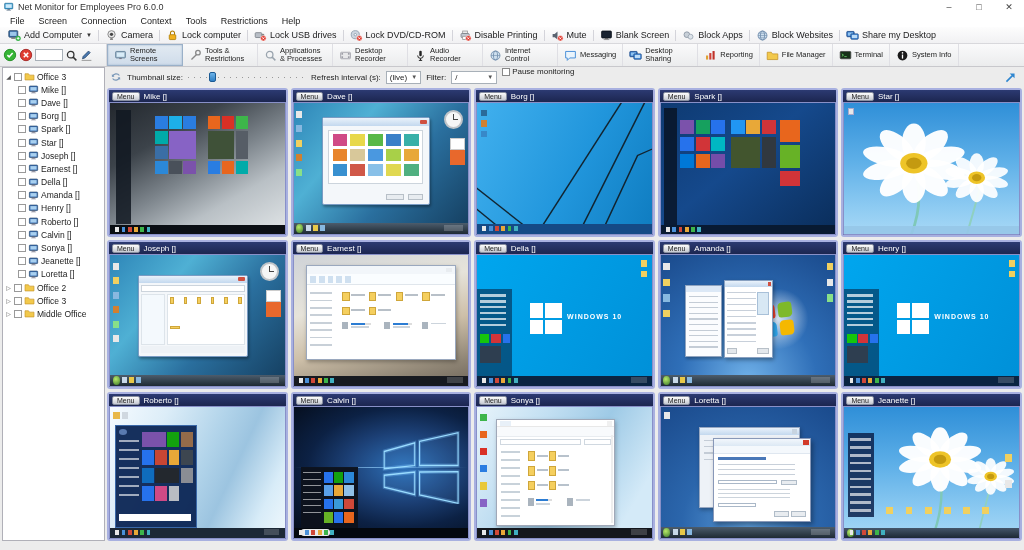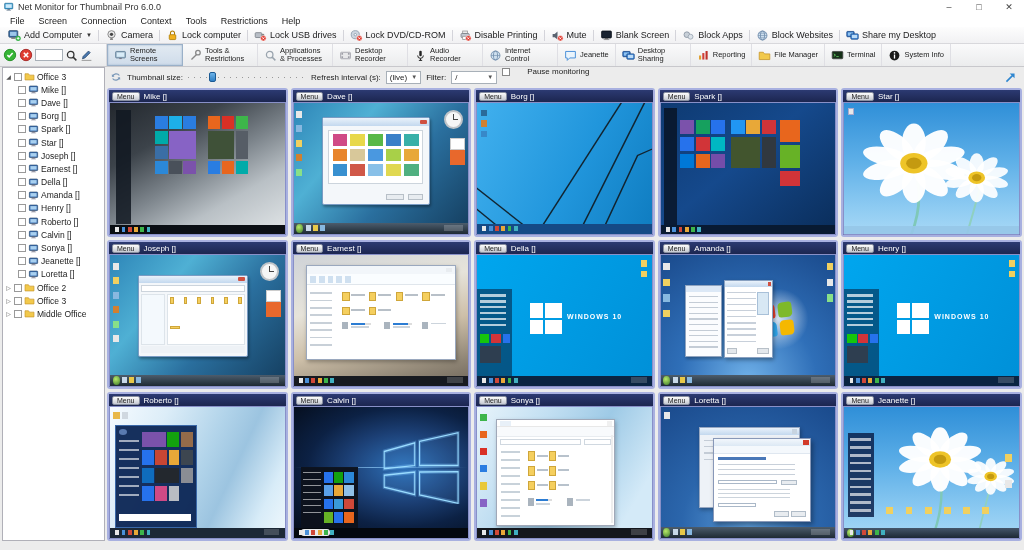--- a/index.html
+++ b/index.html
@@ -27,21 +27,21 @@
   .tab .lbl { max-width:46px; }
   .tab.active { background:linear-gradient(#e2eaf2,#cfdcea); box-shadow:inset 0 0 2px #9ab0c8; border:1px solid #9ab0c8; }
 
   .filterbar { position:absolute; left:107px; top:67px; width:917px; height:20px; display:flex; align-items:center; gap:5px; font-size:8px; padding:0 3px; }
   .slider { position:relative; width:118px; height:10px; flex:none; }
   .slider .track { position:absolute; left:0; right:0; top:4.5px; height:1px; background:repeating-linear-gradient(90deg,#999 0 1px,transparent 1px 6px); }
   .slider .thumb { position:absolute; left:18%; top:0; width:7px; height:10px; background:linear-gradient(#6db3e8,#2f7fc4); border:1px solid #1a5a94; border-radius:2px; }
   .select { display:flex; align-items:center; height:13px; border:1px solid #a8b0b8; background:#fff; padding:0 3px; gap:4px; font-size:8px; }
   .select .chev { font-size:6px; color:#555; }
   .chk-col { display:flex; flex-direction:column; gap:2px; }
-  .chk { display:flex; align-items:center; gap:17px; white-space:nowrap;margin-top:13px; }
+  .chk { display:flex; align-items:center; gap:2px; white-space:nowrap;margin-top:13px; }
   .chk .box { width:8px; height:8px; border:1px solid #888; background:#fff; flex:none; }
   .expand-btn { margin-left:auto; margin-right:4px; }
 
   .tree { position:absolute; left:2px; top:67px; width:103px; height:474px; background:#fff; border:1px solid #b0b0b8; padding-top:2px; overflow:hidden; }
   .tree-row { display:flex; align-items:center; gap:2px; height:13.2px; padding-left:2px; font-size:8.5px; white-space:nowrap; }
   .tree-row.child { padding-left:15px; }
   .exp { width:7px; font-size:6px; color:#555; text-align:center; flex:none; }
   .cbox { width:8px; height:8px; border:1px solid #999; background:#fff; flex:none; }
   .ic { display:inline-flex; }
   .ic svg { display:block; }
@@ -71,21 +71,21 @@
 
 <div class="titlebar">
   <span class="ic">
       <svg width="10" height="10" viewBox="0 0 16 16">
         <rect x="1" y="2" width="13" height="9" rx="1" fill="#3aa0d8" stroke="#22688e"></rect>
         <rect x="2.6" y="3.6" width="9.8" height="5.8" fill="#cdeafa"></rect>
         <rect x="5.5" y="11" width="4" height="1.6" fill="#678"></rect>
         <rect x="4" y="12.6" width="7" height="1.2" fill="#789"></rect>
       </svg>
     </span>
-  <span class="title-text">Net Monitor for Thumbnail Pro 6.0.0</span>
+  <span class="title-text">Net Monitor for Employees Pro 6.0.0</span>
   <div class="win-controls">
     <span class="wc">–</span>
     <span class="wc">□</span>
     <span class="wc">✕</span>
   </div>
 </div>
 
 <div class="menubar" id="menubar">
     <span class="menu-item">File</span>
     <span class="menu-item">Screen</span>
@@ -322,21 +322,21 @@
           </svg>
         </span>
        <span class="lbl">Internet Control</span>
      </div>
       <div class="tab">
        <span class="ic">
           <svg width="13" height="13" viewBox="0 0 16 16">
             <path d="M2 3h12v8H7l-3 3v-3H2z" fill="#eaf4fc" stroke="#4a90d9" stroke-width="1.2"></path>
           </svg>
         </span>
-       <span class="lbl">Jeanette</span>
+       <span class="lbl">Messaging</span>
      </div>
       <div class="tab">
        <span class="ic">
           <svg width="13" height="13" viewBox="0 0 16 16">
             <rect x="1" y="3" width="9" height="6.5" rx="0.8" fill="#2d6fc2" stroke="#1a4a8a"></rect>
             <rect x="2.2" y="4.2" width="6.6" height="4" fill="#8fc3f0"></rect>
             <rect x="6" y="6" width="9" height="6.5" rx="0.8" fill="#3d85d8" stroke="#1a4a8a"></rect>
             <rect x="7.2" y="7.2" width="6.6" height="4" fill="#bcdcf8"></rect>
           </svg>
         </span>

